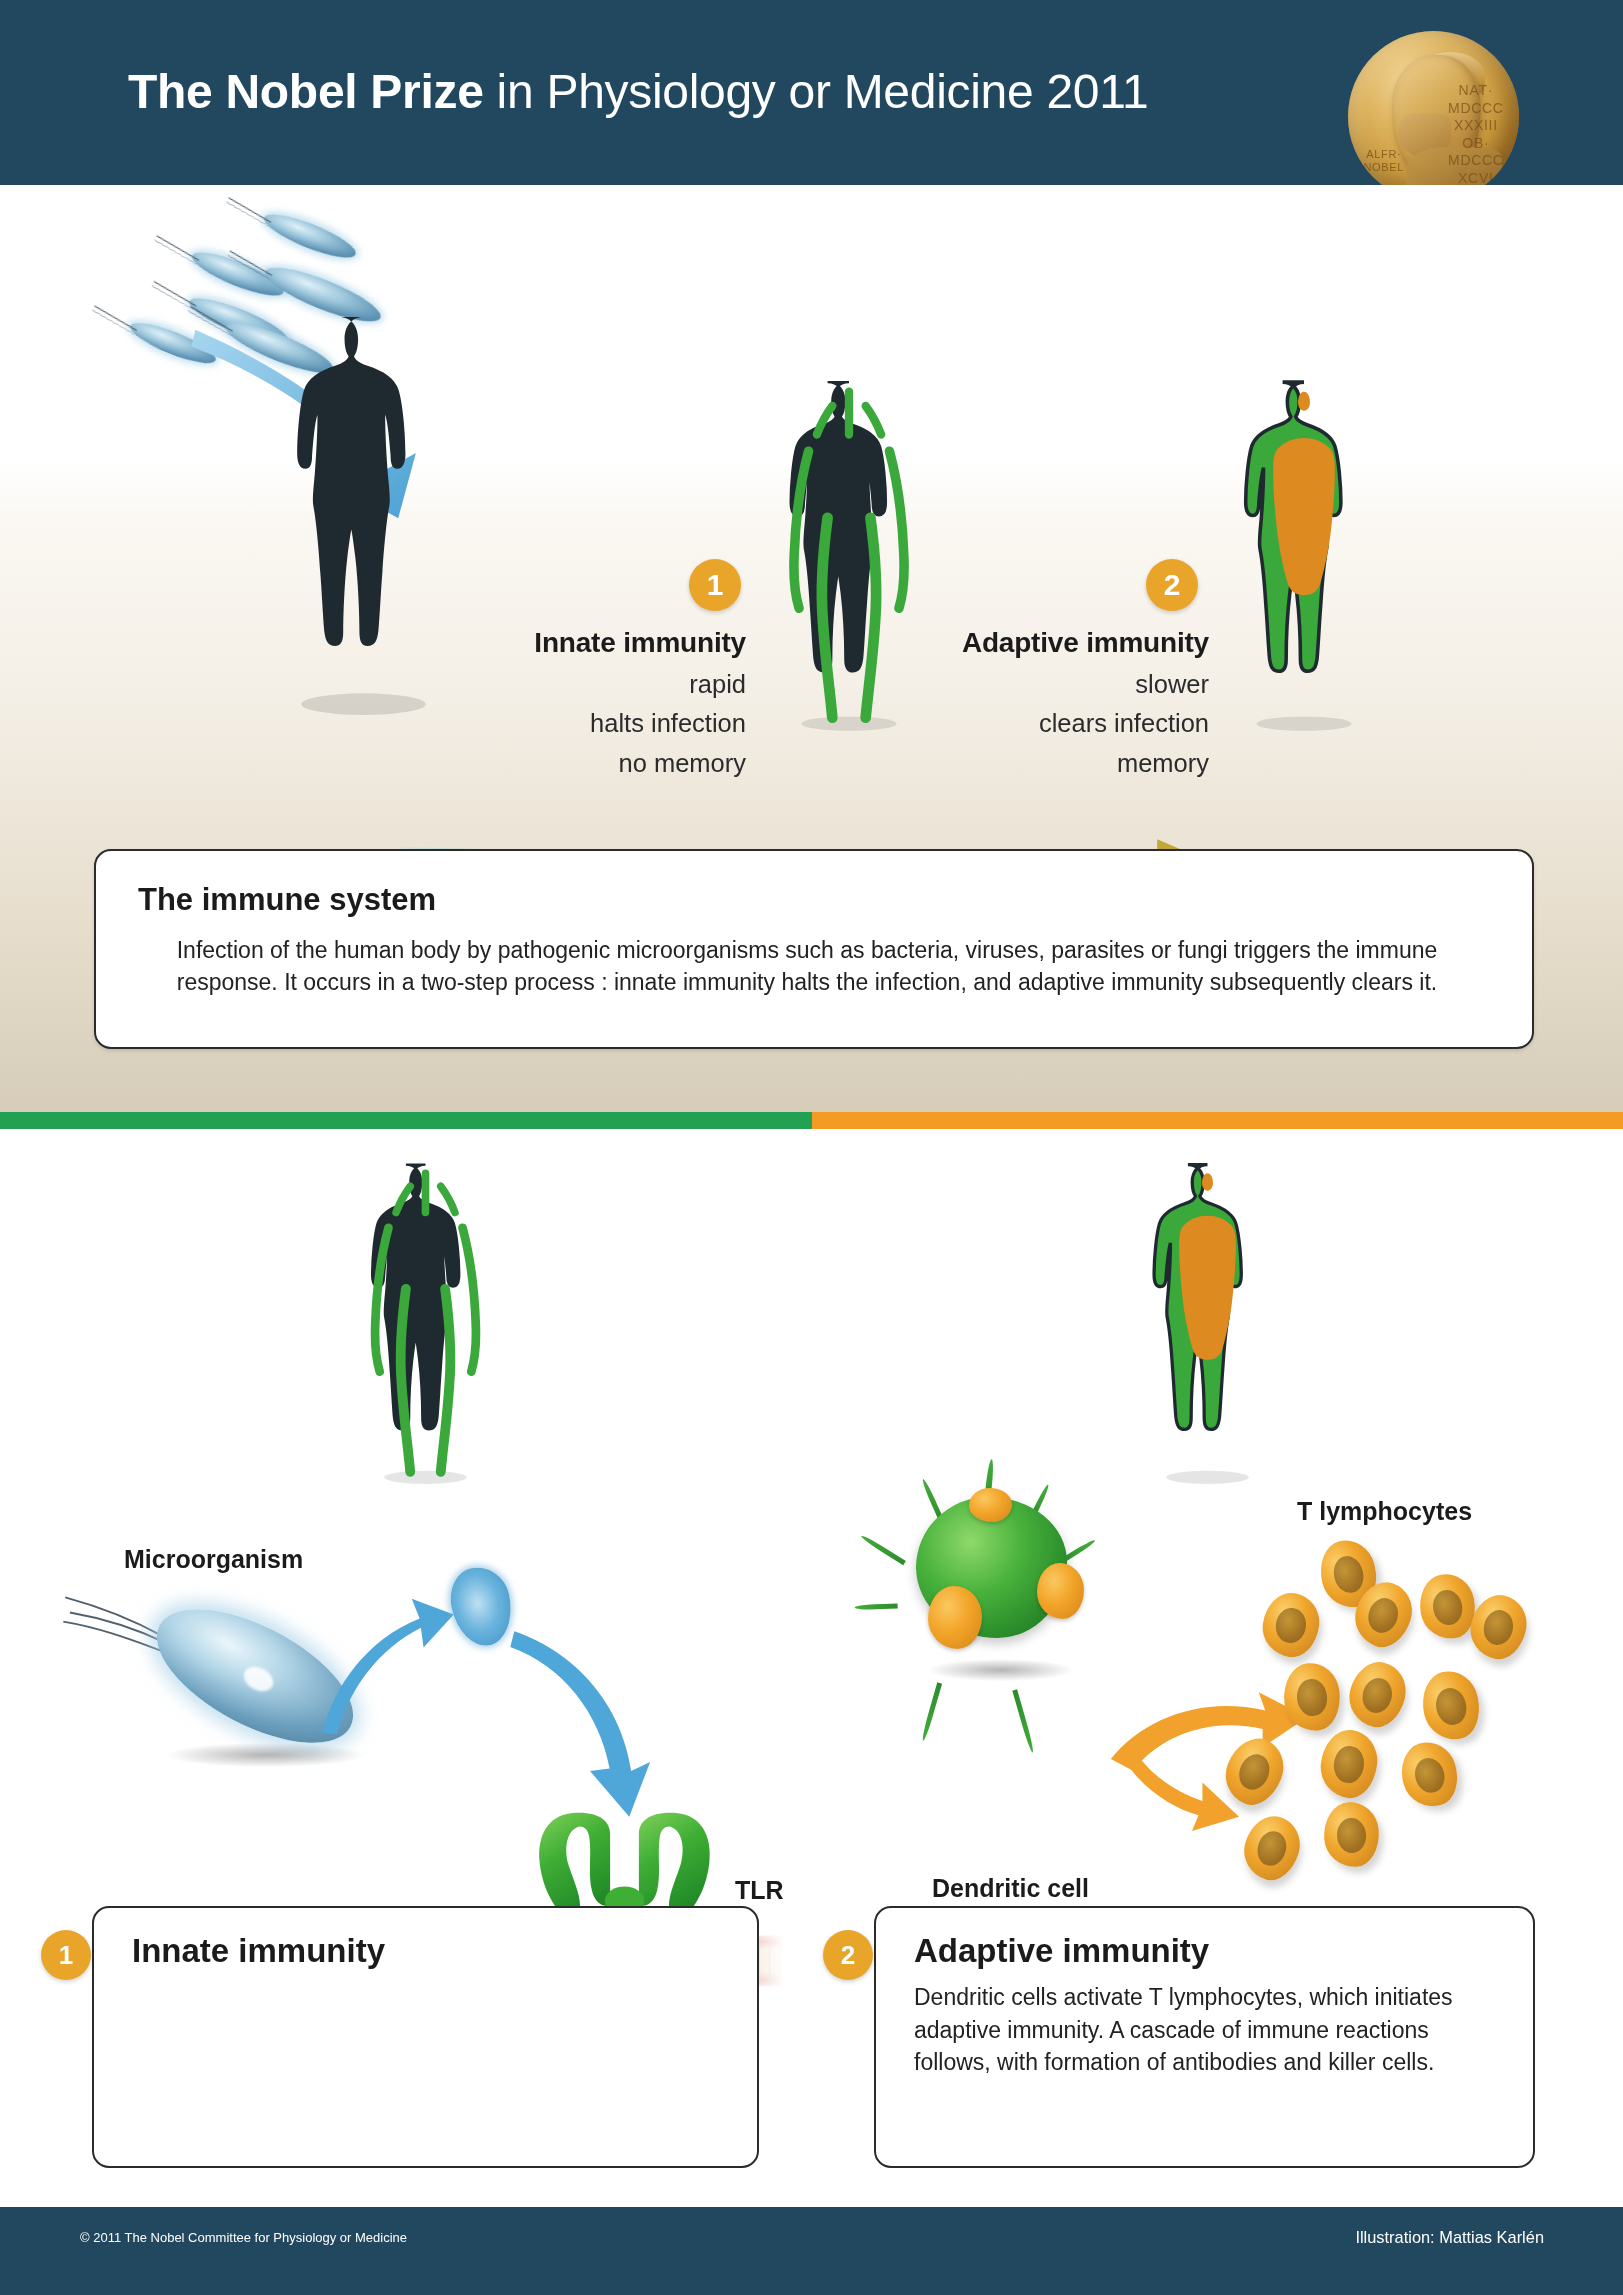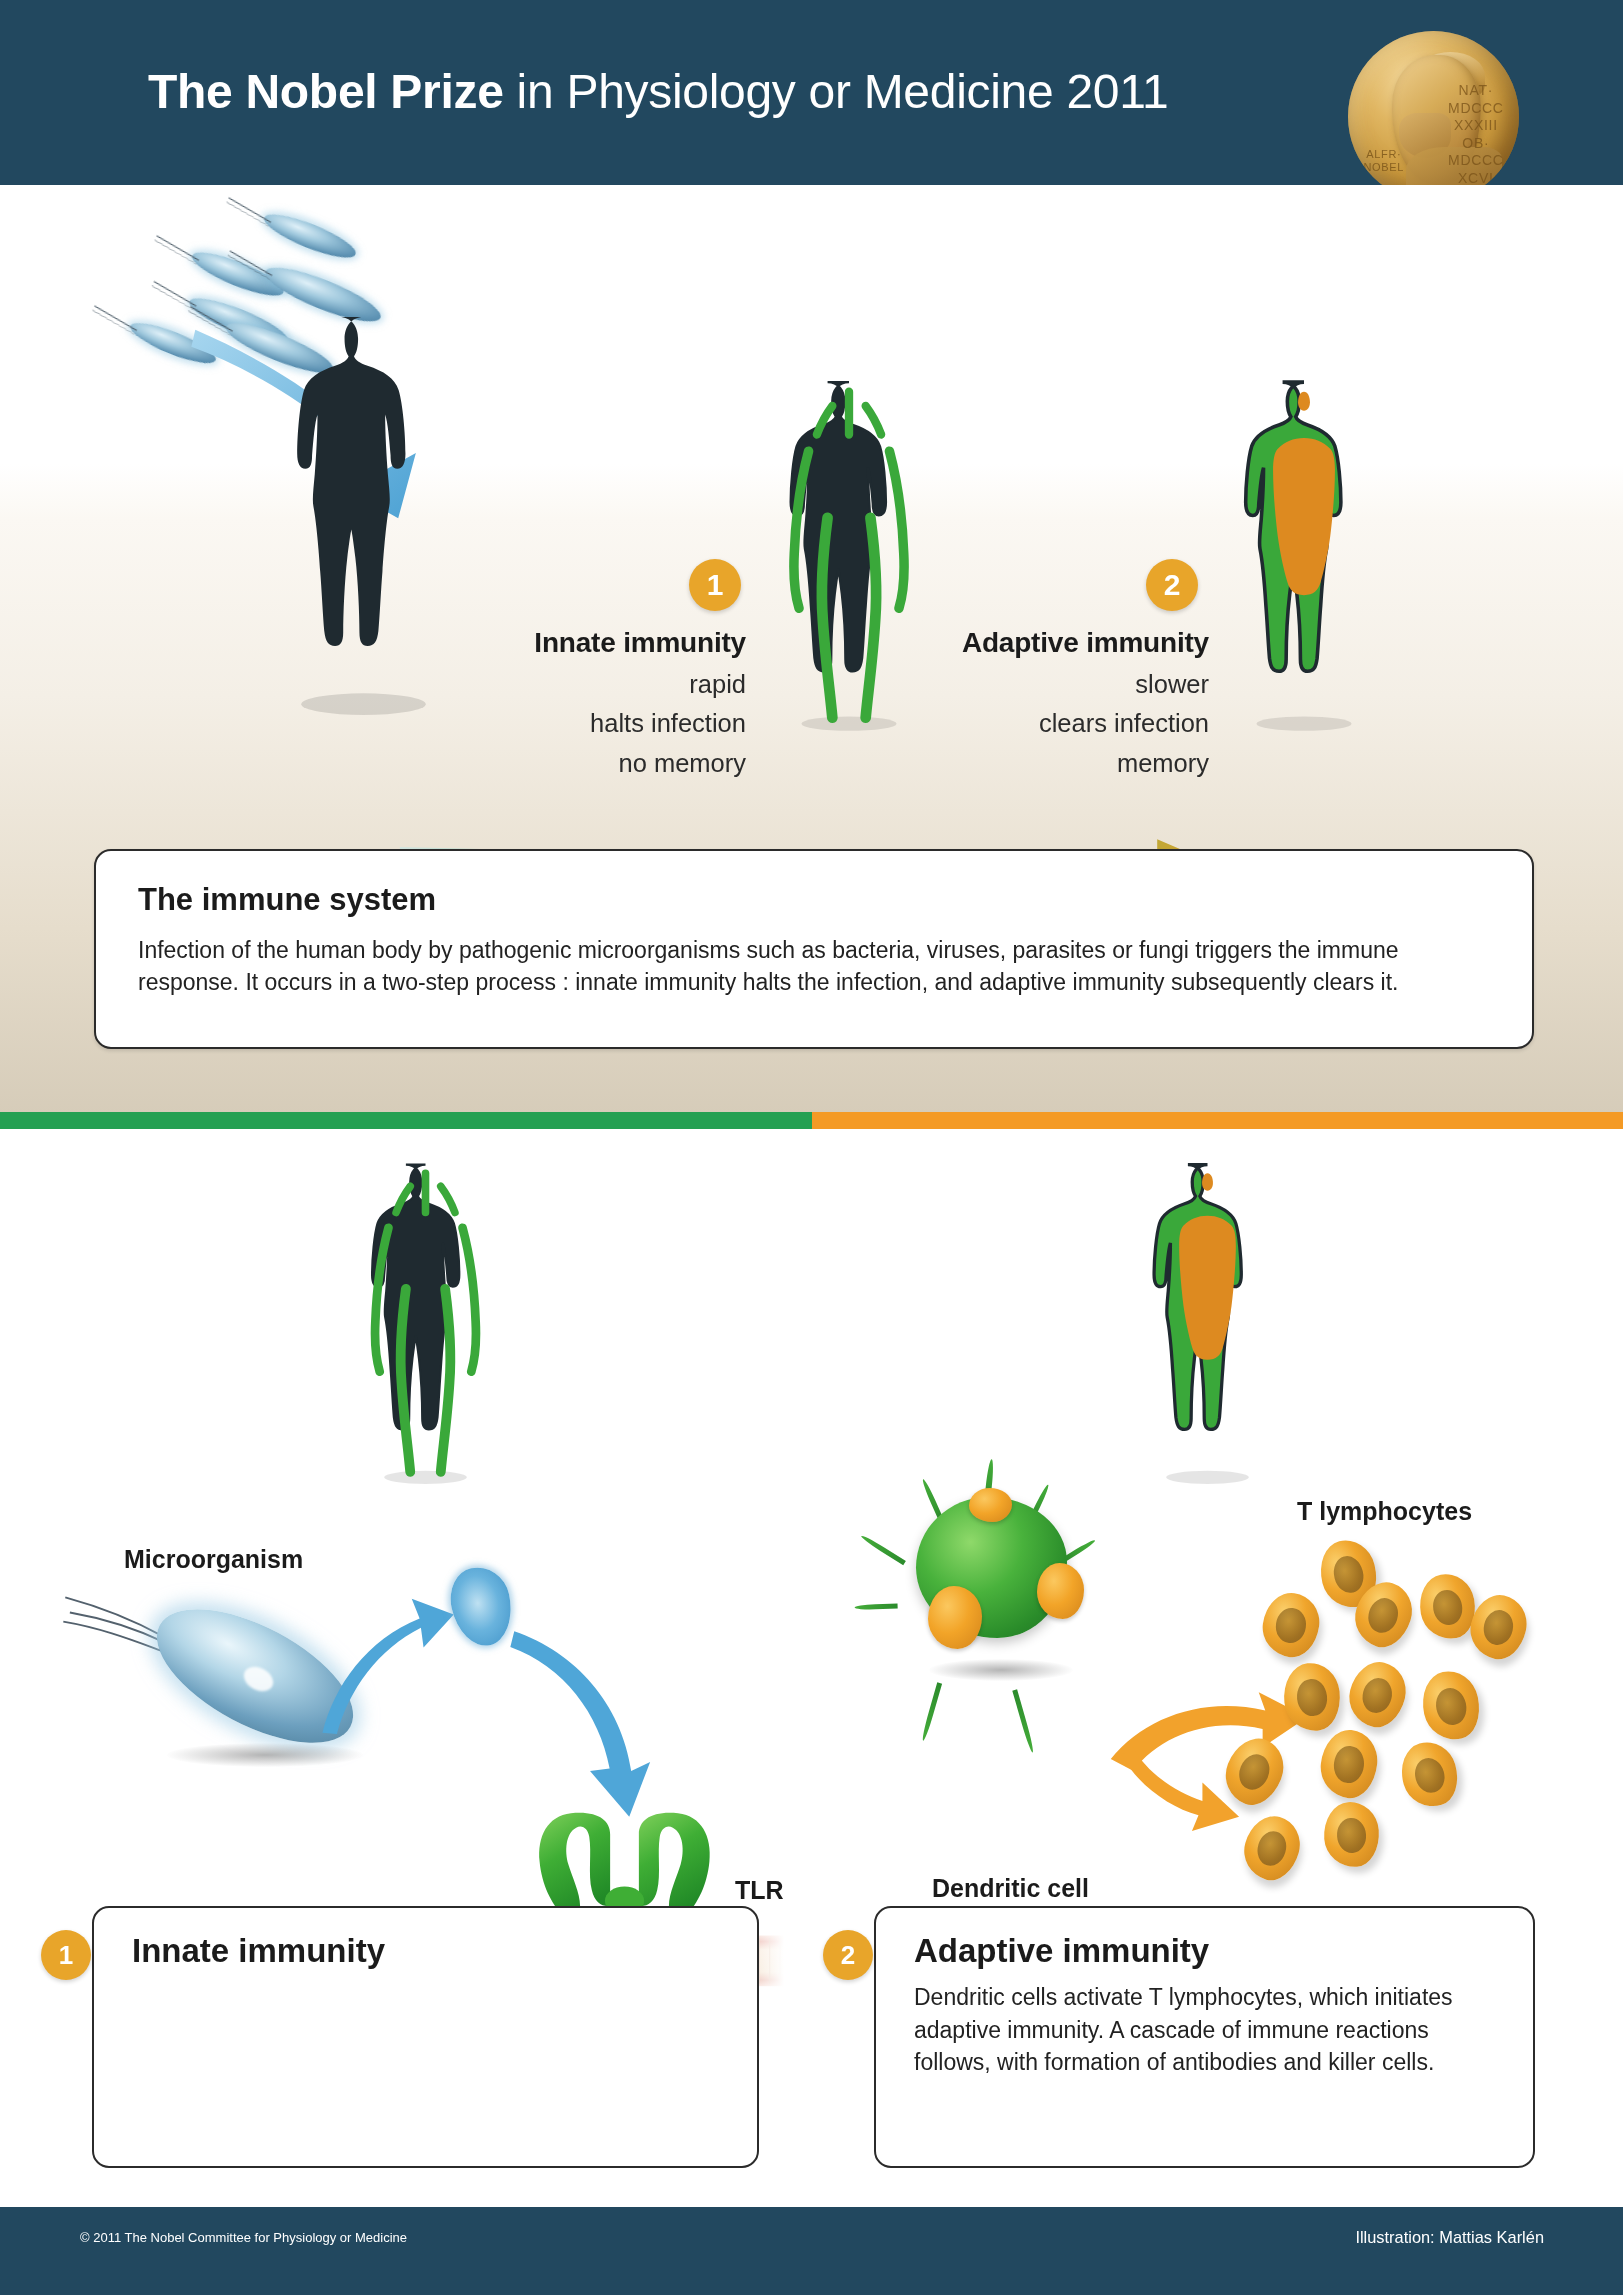--- a/index.html
+++ b/index.html
@@ -14,21 +14,21 @@
   
   .header {
     position:absolute; left:0; top:0; width:1623px; height:185px;
     background:#22485f;
   }
   .header-title {
     position:absolute; left:128px; top:64px;
     font-size:48px; color:#ffffff; white-space:nowrap;
     letter-spacing:-0.3px;
   }
-  .header-title .bold { font-weight:bold;margin-left:20px; }
+  .header-title .bold { font-weight:bold; }
   .header-title .light { font-weight:normal; }
   .medal {
     position:absolute; left:1348px; top:31px; width:171px; height:171px;
     border-radius:50%;
     background:
       radial-gradient(circle at 36% 28%, #f2d79a 0%, #e0b662 28%, #cb9a3e 58%, #a9762a 82%, #8a5e20 100%);
     box-shadow:inset -7.9px -9.2px 23.6px rgba(90,58,12,.55), inset 6.5px 6.5px 17px rgba(255,240,200,.35);
     overflow:hidden;
   }
   .medal .face {
@@ -318,21 +318,21 @@
     <svg width="154" height="357" viewBox="0 0 120 300">
       <ellipse cx="60" cy="293" rx="40" ry="6" fill="rgba(0,0,0,.10)"></ellipse>
       <path fill="#3aa83a" stroke="#1f2a30" stroke-width="3" d="M60 6c-9 0-14 7-14 16 0 6 1 10 3 13-1 3-4 5-10 7-12 4-20 9-23 18-3 10-5 32-5 47 0 7 2 11 6 11 4 0 5-4 5-10 1-12 2-24 4-30 0 14-1 31-2 44-1 11-2 19-1 24 2 10 4 32 5 48 1 12 2 33 3 44 1 8 3 11 8 11 4 0 6-3 6-10 0-14 1-38 3-55 1-8 2-16 3-21 1 5 2 13 3 21 2 17 3 41 3 55 0 7 2 10 6 10 5 0 7-3 8-11 1-11 2-32 3-44 1-16 3-38 5-48 1-5 0-13-1-24-1-13-2-30-2-44 2 6 3 18 4 30 0 6 1 10 5 10 4 0 6-4 6-11 0-15-2-37-5-47-3-9-11-14-23-18-6-2-9-4-10-7 2-3 3-7 3-13 0-9-5-16-14-16z"></path>
       <path fill="#dd8a20" d="M60 14c-3 0-5 4-5 9 0 4 2 7 5 7s5-3 5-7c0-5-2-9-5-9z"></path>
       <path fill="#dd8a20" d="M38 62c6-6 13-9 22-9s16 3 22 9c3 3 4 10 4 18 0 18-2 40-4 56-2 14-5 28-8 38-2 7-6 11-14 11s-12-4-14-11c-3-10-6-24-8-38-2-16-4-38-4-56 0-8 1-15 4-18z"></path>
     </svg>
   </div>
 
   <div class="card" style="left:94px;top:664px;width:1440px;height:200px;">
     <div class="card-title" style="margin:31px 0 0 42px;">The immune system</div>
-    <div class="card-body" style="margin:15.7px 56px 0 42px;">Infection of the human body by pathogenic microorganisms such as bacteria, viruses, parasites or fungi triggers the immune response. It occurs in a two-step process : innate immunity halts the infection, and adaptive immunity subsequently clears it.</div>
+    <div class="card-body" style="margin:15.7px 56px 0 42px;text-align:center;">Infection of the human body by pathogenic microorganisms such as bacteria, viruses, parasites or fungi triggers the immune response. It occurs in a two-step process : innate immunity halts the infection, and adaptive immunity subsequently clears it.</div>
   </div>
 </div>
 
 <div class="divider">
   <div class="green"></div>
   <div class="orange"></div>
 </div>
 
 <div class="section-bottom">
 

